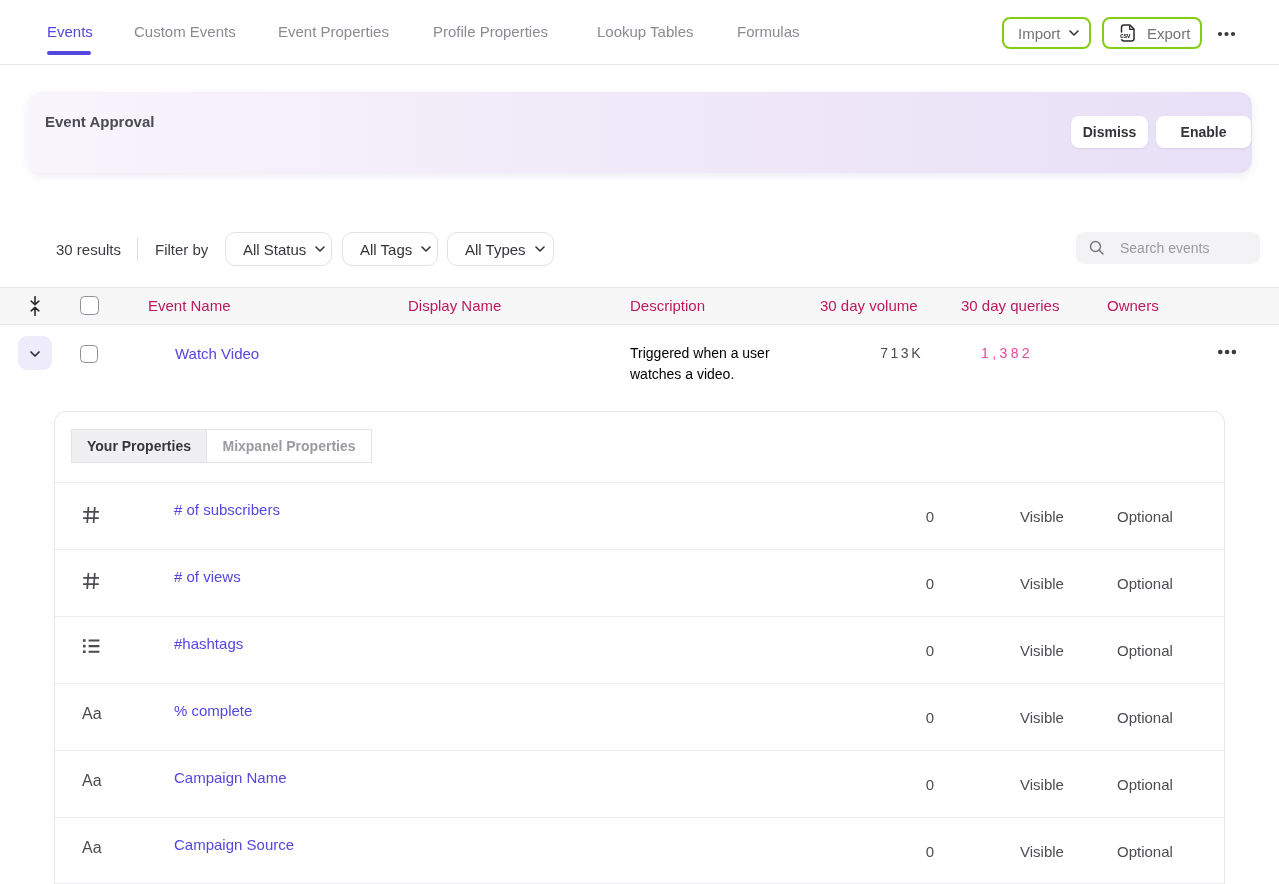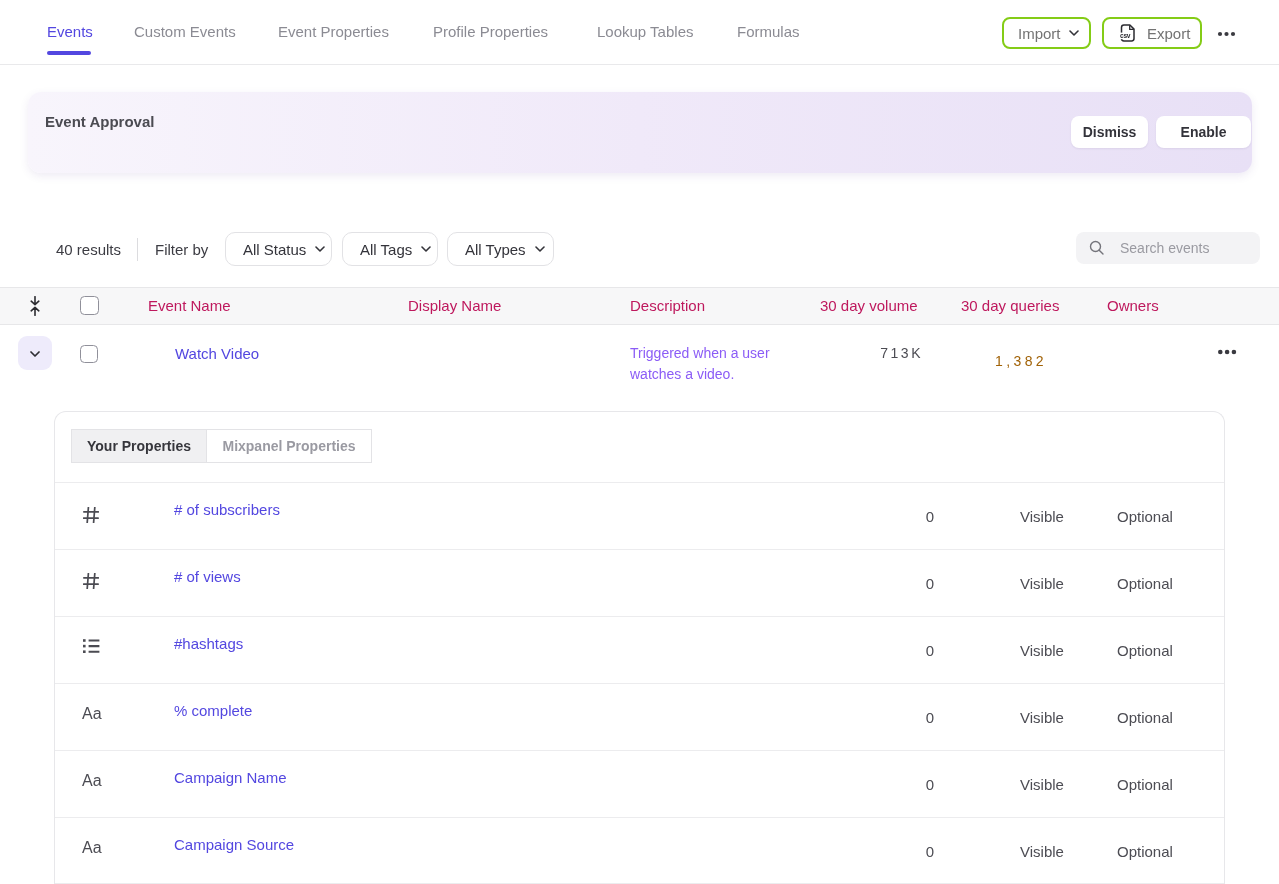--- a/index.html
+++ b/index.html
@@ -74,21 +74,21 @@
       <circle cx="21" cy="4" r="2.1" fill="#3a3a40"></circle>
   </svg>
 </div>
 
 <div id="banner">
   <h3>Event Approval</h3>
   <div class="wbtn" style="left:1043px; width:77px;">Dismiss</div>
   <div class="wbtn" style="left:1128px; width:95px;">Enable</div>
 </div>
 
-<span class="ftxt" style="left:56px; top:241px; font-weight:500;">40 results</span>
+<span class="ftxt" style="left:56px; top:241px; font-weight:500;">30 results</span>
 <div class="abs" style="left:137px; top:238px; width:1px; height:23px; background:#dcdcdf;"></div>
 <span class="ftxt" style="left:155px; top:241px; font-weight:500;">Filter by</span>
 <div class="fbtn" style="left:225px; width:107px; padding-left:17px;">All Status
   <svg width="10" height="6" viewBox="0 0 10 6" style="margin-left:9px;">
       <path d="M1 1 L5 5 L9 1" fill="none" stroke="#34343a" stroke-width="1.6" stroke-linecap="round" stroke-linejoin="round"></path>
     </svg>
 </div>
 <div class="fbtn" style="left:342px; width:96px; padding-left:17px;">All Tags
   <svg width="10" height="6" viewBox="0 0 10 6" style="margin-left:9px;">
       <path d="M1 1 L5 5 L9 1" fill="none" stroke="#34343a" stroke-width="1.6" stroke-linecap="round" stroke-linejoin="round"></path>
@@ -121,23 +121,23 @@
   <span class="hcell" style="left:1107px;">Owners</span>
 </div>
 
 <div id="chevbtn">
   <svg width="10" height="6" viewBox="0 0 10 6" style="position:absolute; left:12px; top:15px;">
       <path d="M1 1 L5 5 L9 1" fill="none" stroke="#2e2e33" stroke-width="1.7" stroke-linecap="round" stroke-linejoin="round"></path>
     </svg>
 </div>
 <div class="cb" style="left:80px; top:345px; width:18px; height:18px;"></div>
 <a class="plink abs" style="left:148px; top:345px; font-size:15px;">Watch Video</a>
-<div class="abs" style="left:630px; top:343px; width:160px; font-size:14px; line-height:21px; color:#8b5cf6;">Triggered when a user watches a video.</div>
+<div class="abs" style="left:630px; top:343px; width:160px; font-size:14px; line-height:21px; color:#000000;">Triggered when a user watches a video.</div>
 <span class="abs" style="left:853px; top:345px; width:70px; text-align:right; font-size:14px; letter-spacing:2.5px; color:#4c4c53;">713K</span>
-<span class="abs" style="left:981px; top:353px; width:80px; text-align:center; font-size:14px; letter-spacing:3.4px; color:#a16207;">1,382</span>
+<span class="abs" style="left:981px; top:345px; width:80px; text-align:left; font-size:14px; letter-spacing:3.4px; color:#ec4899;">1,382</span>
 <svg class="abs" style="left:1212px; top:348px;" width="28" height="8" viewBox="0 0 28 8">
   <circle cx="8.3" cy="4" r="2.3" fill="#3a3a40"></circle>
     <circle cx="15.1" cy="4" r="2.3" fill="#3a3a40"></circle>
     <circle cx="21.9" cy="4" r="2.3" fill="#3a3a40"></circle>
 </svg>
 
 <div id="card">
   <div id="seg">
     <div class="s1">Your Properties</div>
     <div class="s2">Mixpanel Properties</div>

